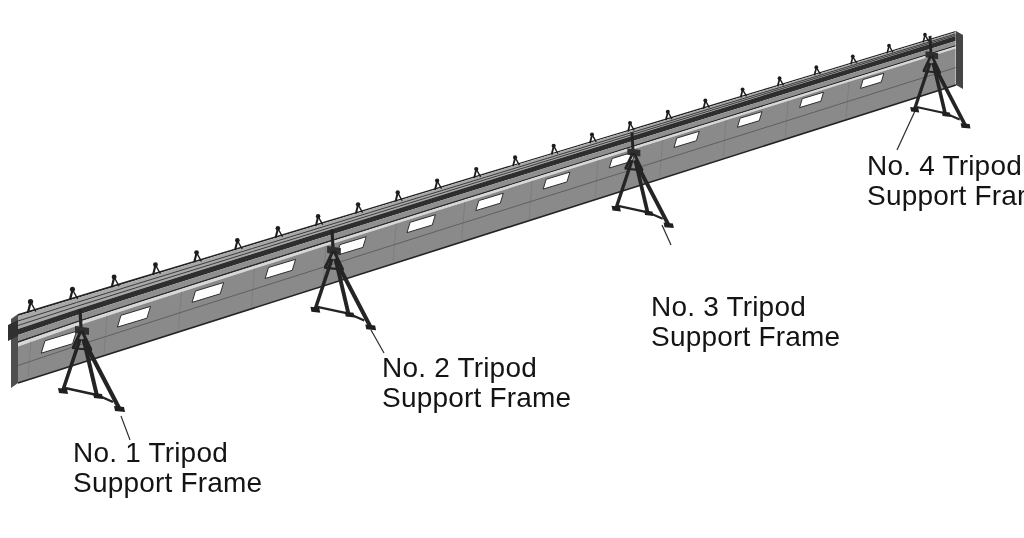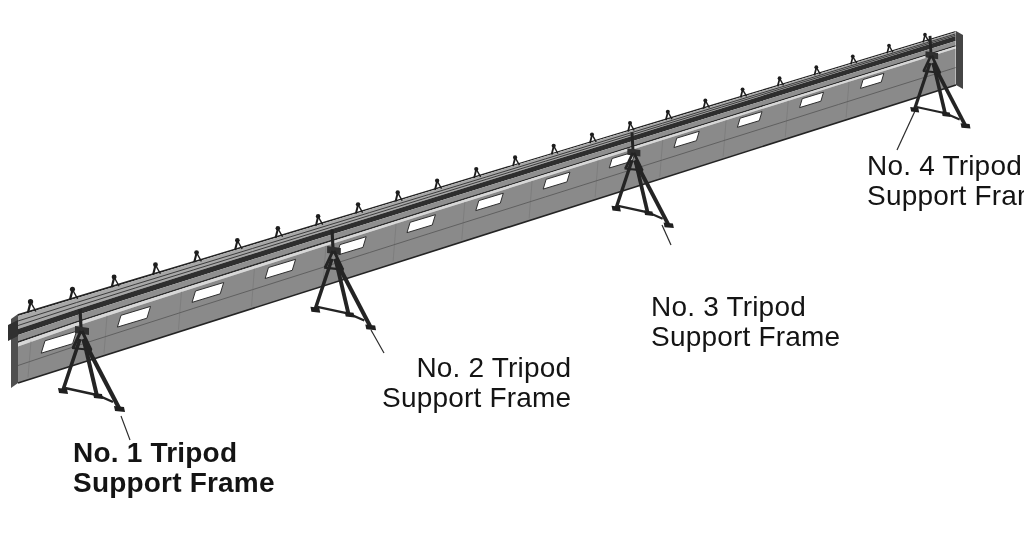--- a/index.html
+++ b/index.html
@@ -201,25 +201,25 @@
         <line x1="4" y1="13" x2="17" y2="68" stroke="#242424" stroke-width="4" stroke-linejoin="round"></line>
         <line x1="0" y1="11" x2="-17" y2="62" stroke="#242424" stroke-width="3.6" stroke-linejoin="round"></line>
         <line x1="3" y1="11" x2="39" y2="80" stroke="#242424" stroke-width="4.2" stroke-linejoin="round"></line>
         <polyline points="-15,60 17,67 33,74" fill="none" stroke="#242424" stroke-width="2.4"></polyline>
         <polygon points="-22,60 -13,61 -12,66 -21,65" fill="#1f1f1f"></polygon>
         <polygon points="13,65 22,66 23,71 14,70" fill="#1f1f1f"></polygon>
         <polygon points="34,78 44,79 45,84 35,83" fill="#1f1f1f"></polygon>
       </g>
     </svg>
 
-  <div class="label" id="label-1" style="left: 73px; top: 438px; font-weight: bold;">
+  <div class="label" id="label-1" style="left: 73px; top: 438px;">
     <div>No. 1 Tripod</div>
     <div>Support Frame</div>
   </div>
-  <div class="label" id="label-2" style="left: 382px; top: 353px; text-align: right;">
+  <div class="label" id="label-2" style="left: 382px; top: 353px;">
     <div>No. 2 Tripod</div>
     <div>Support Frame</div>
   </div>
   <div class="label" id="label-3" style="left: 651px; top: 246px; margin-top: 46px;">
     <div>No. 3 Tripod</div>
     <div>Support Frame</div>
   </div>
   <div class="label" id="label-4" style="left: 867px; top: 151px;">
     <div>No. 4 Tripod</div>
     <div>Support Frame</div>

